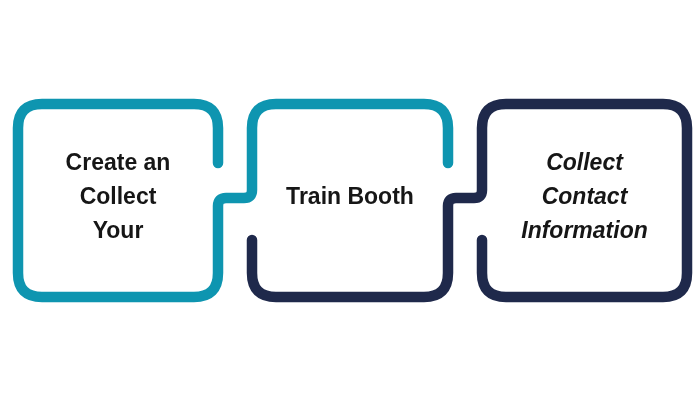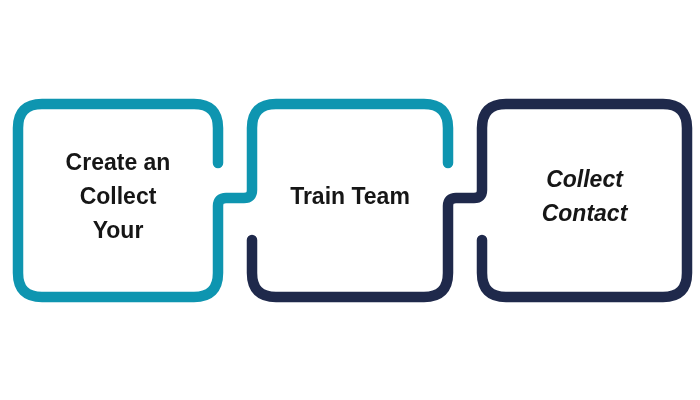--- a/index.html
+++ b/index.html
@@ -73,21 +73,22 @@
              V 240" fill="none" stroke-width="10.5" stroke-linecap="round" stroke-linejoin="round" stroke="#1F294B"></path>
   </svg>
 
   <div class="step-label label-1">
     <span>Create an</span>
     <span>Collect</span>
     <span>Your</span>
   </div>
 
   <div class="step-label label-2">
-    <span>Train Team</span>
+    <span>Train Booth</span>
   </div>
 
   <div class="step-label label-3">
     <span>Collect</span>
     <span>Contact</span>
+    <span>Information</span>
   </div>
 
 </div>
 
 </body></html>

